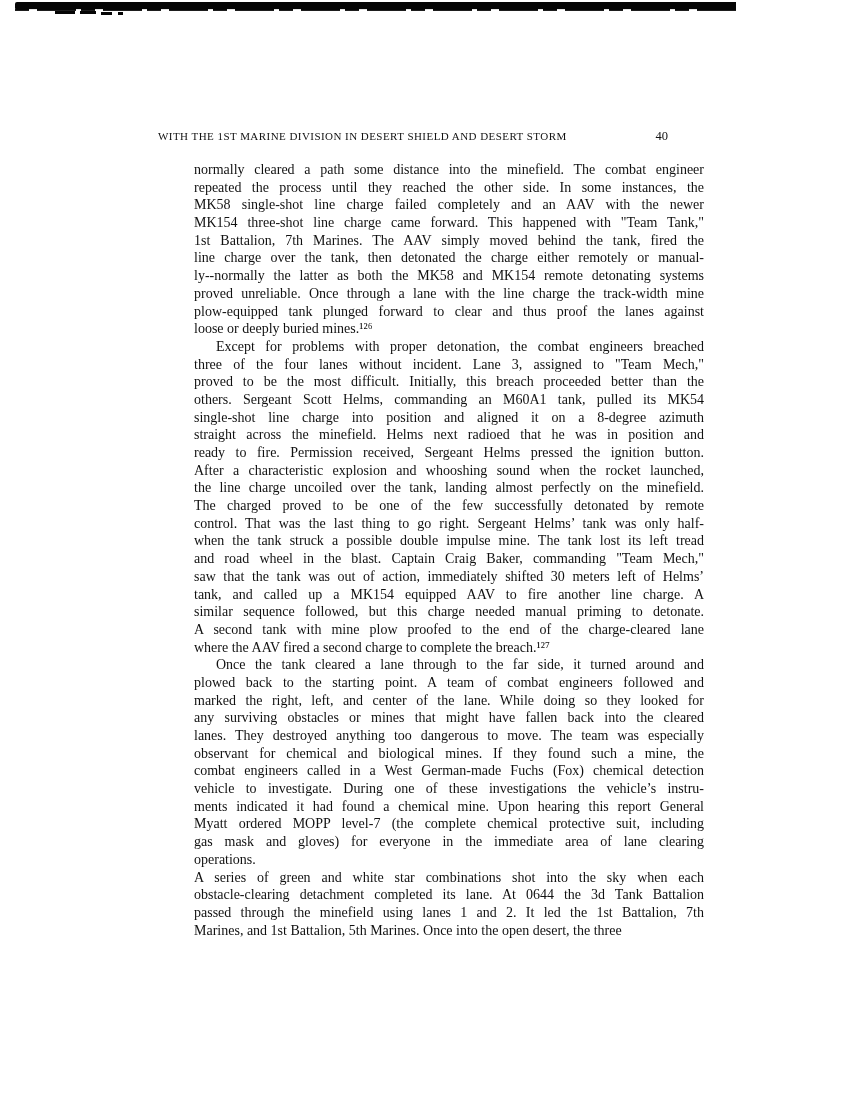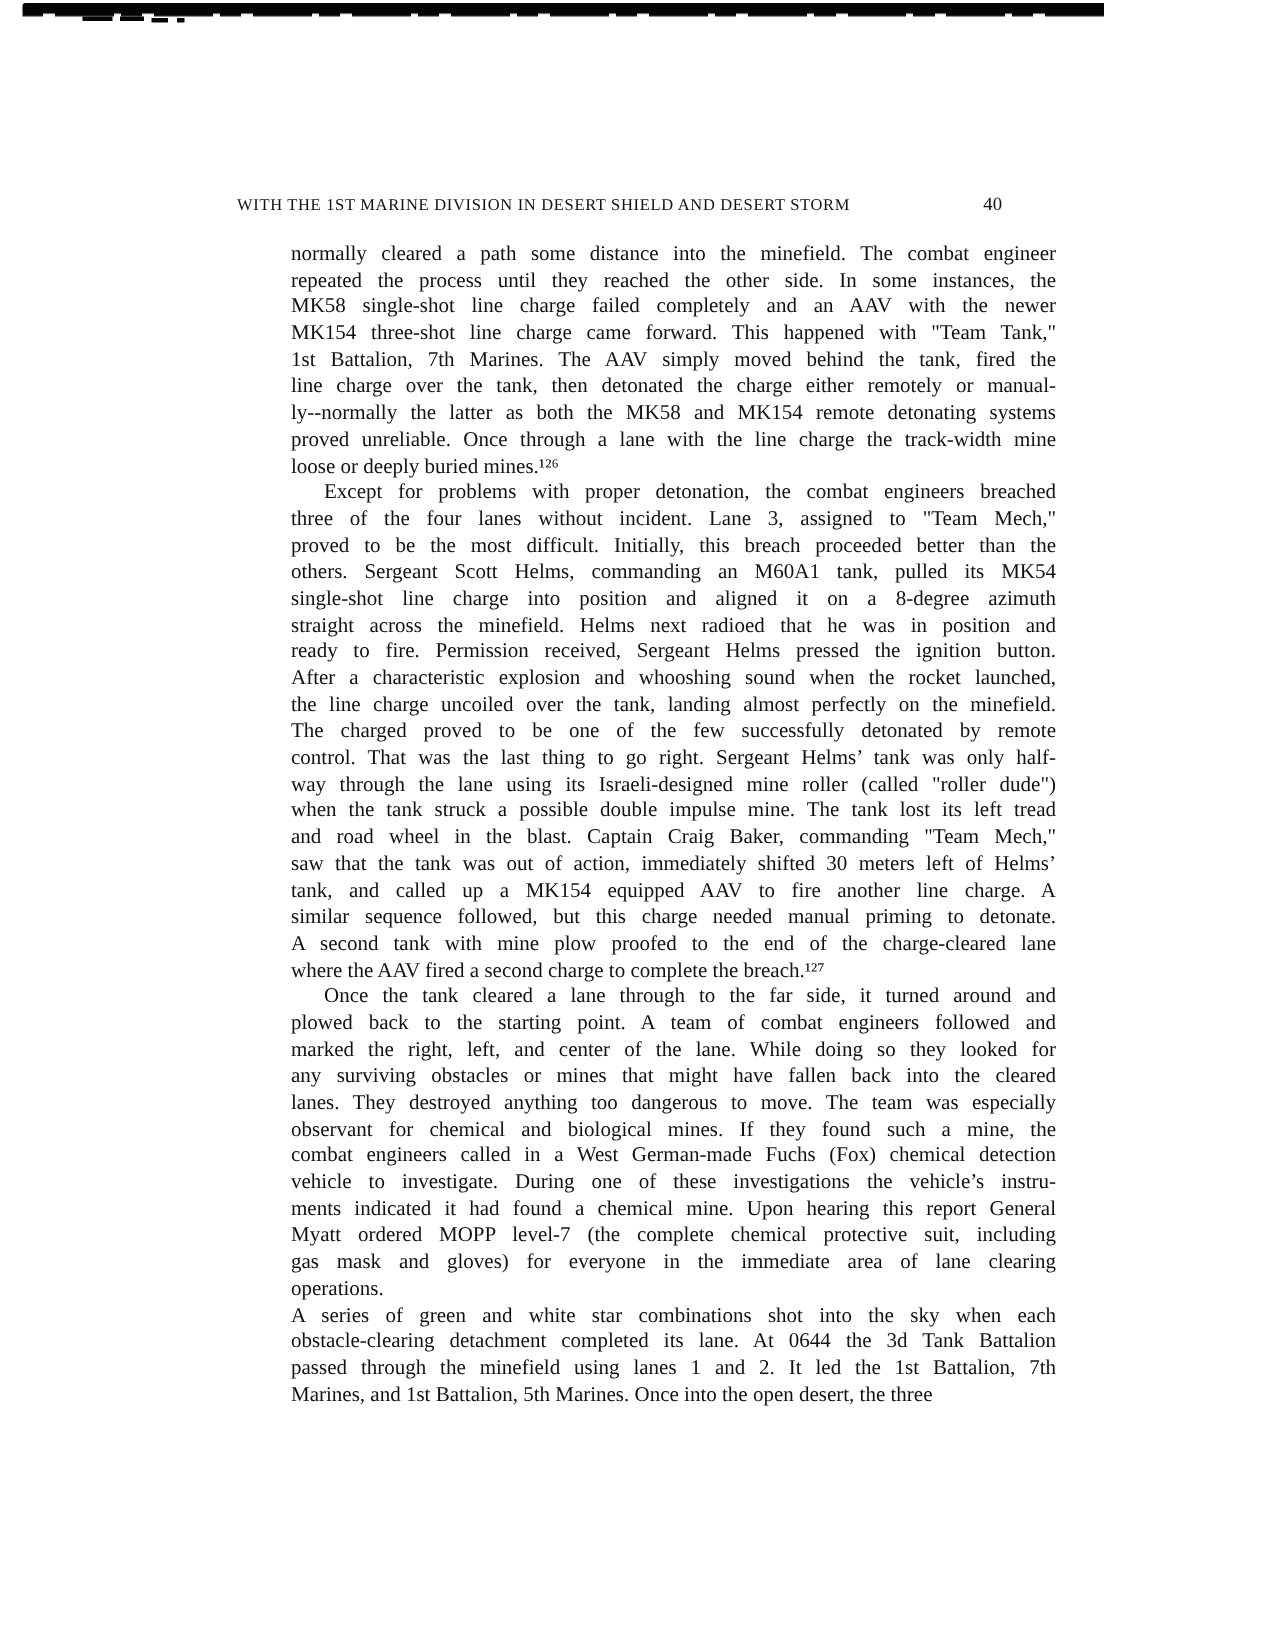--- a/index.html
+++ b/index.html
@@ -117,35 +117,35 @@
 
   <div class="paragraph">
         <div class="line">normally cleared a path some distance into the minefield. The combat engineer</div>
         <div class="line">repeated the process until they reached the other side. In some instances, the</div>
         <div class="line">MK58 single-shot line charge failed completely and an AAV with the newer</div>
         <div class="line">MK154 three-shot line charge came forward. This happened with "Team Tank,"</div>
         <div class="line">1st Battalion, 7th Marines. The AAV simply moved behind the tank, fired the</div>
         <div class="line">line charge over the tank, then detonated the charge either remotely or manual-</div>
         <div class="line">ly--normally the latter as both the MK58 and MK154 remote detonating systems</div>
         <div class="line">proved unreliable. Once through a lane with the line charge the track-width mine</div>
+        <div class="line">plow-equipped tank plunged forward to clear and thus proof the lanes against</div>
         <div class="line last">loose or deeply buried mines.¹²⁶</div>
       </div>
       <div class="paragraph">
         <div class="line first-indent">Except for problems with proper detonation, the combat engineers breached</div>
         <div class="line">three of the four lanes without incident. Lane 3, assigned to "Team Mech,"</div>
         <div class="line">proved to be the most difficult. Initially, this breach proceeded better than the</div>
         <div class="line">others. Sergeant Scott Helms, commanding an M60A1 tank, pulled its MK54</div>
         <div class="line">single-shot line charge into position and aligned it on a 8-degree azimuth</div>
         <div class="line">straight across the minefield. Helms next radioed that he was in position and</div>
         <div class="line">ready to fire. Permission received, Sergeant Helms pressed the ignition button.</div>
         <div class="line">After a characteristic explosion and whooshing sound when the rocket launched,</div>
         <div class="line">the line charge uncoiled over the tank, landing almost perfectly on the minefield.</div>
         <div class="line">The charged proved to be one of the few successfully detonated by remote</div>
         <div class="line">control. That was the last thing to go right. Sergeant Helms’ tank was only half-</div>
-        <div class="line">way through the lane using its Israeli-designed mine roller (called "roller dude")</div>
         <div class="line">when the tank struck a possible double impulse mine. The tank lost its left tread</div>
         <div class="line">and road wheel in the blast. Captain Craig Baker, commanding "Team Mech,"</div>
         <div class="line">saw that the tank was out of action, immediately shifted 30 meters left of Helms’</div>
         <div class="line">tank, and called up a MK154 equipped AAV to fire another line charge. A</div>
         <div class="line">similar sequence followed, but this charge needed manual priming to detonate.</div>
         <div class="line">A second tank with mine plow proofed to the end of the charge-cleared lane</div>
         <div class="line last">where the AAV fired a second charge to complete the breach.¹²⁷</div>
       </div>
       <div class="paragraph">
         <div class="line first-indent">Once the tank cleared a lane through to the far side, it turned around and</div>

